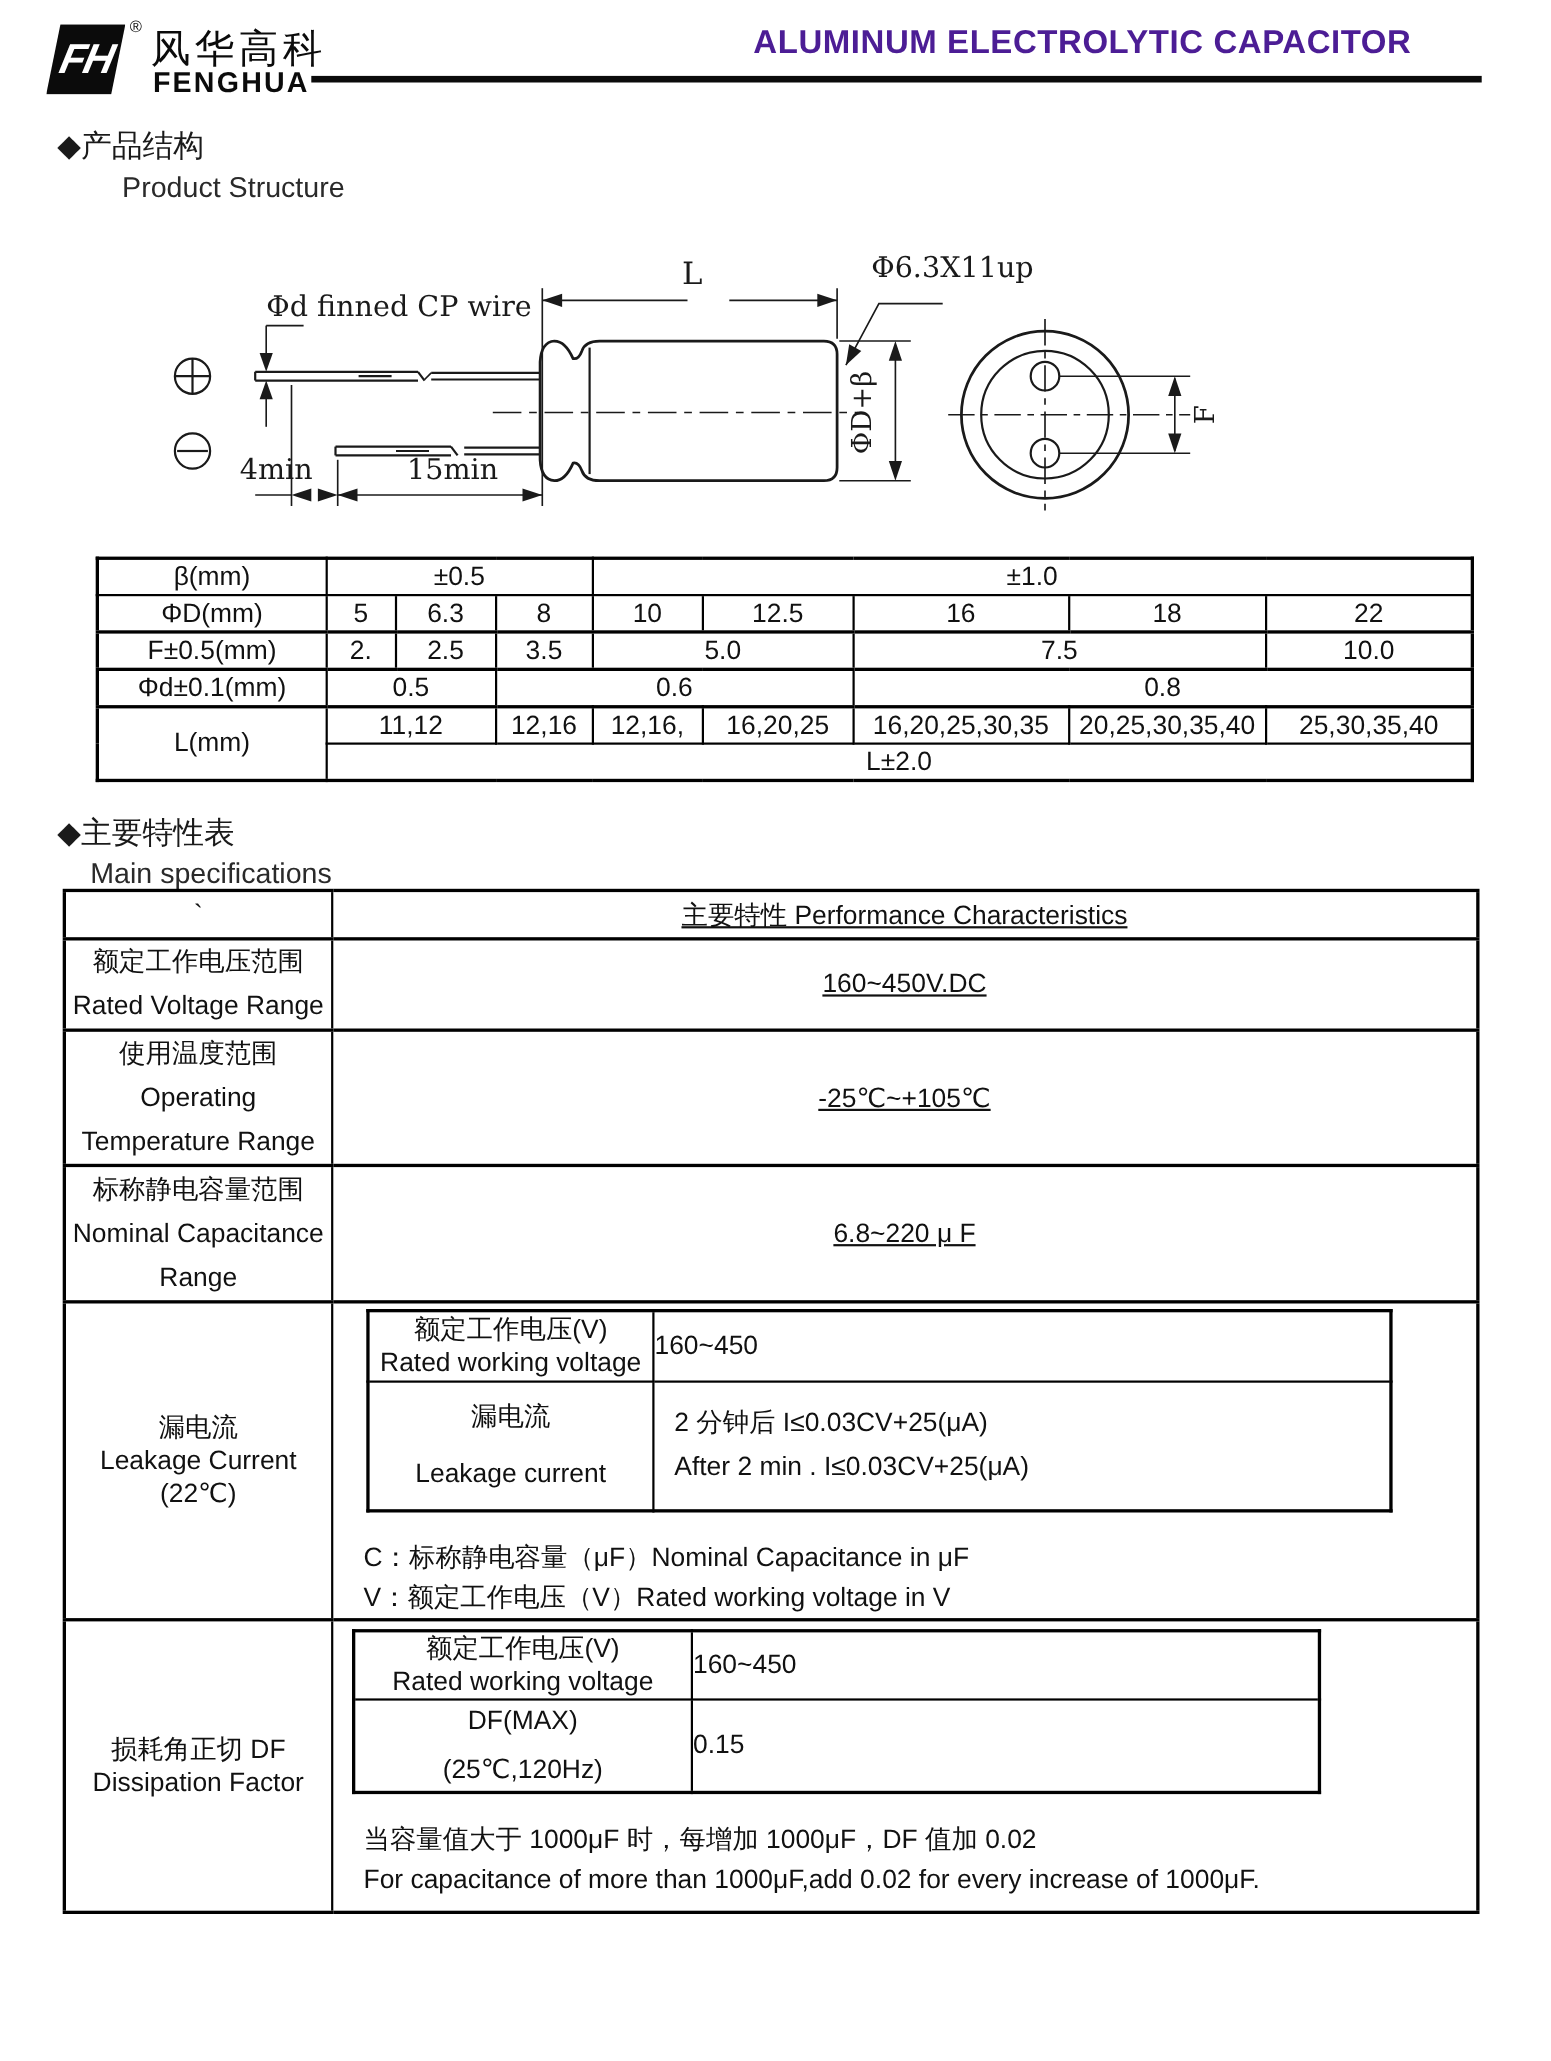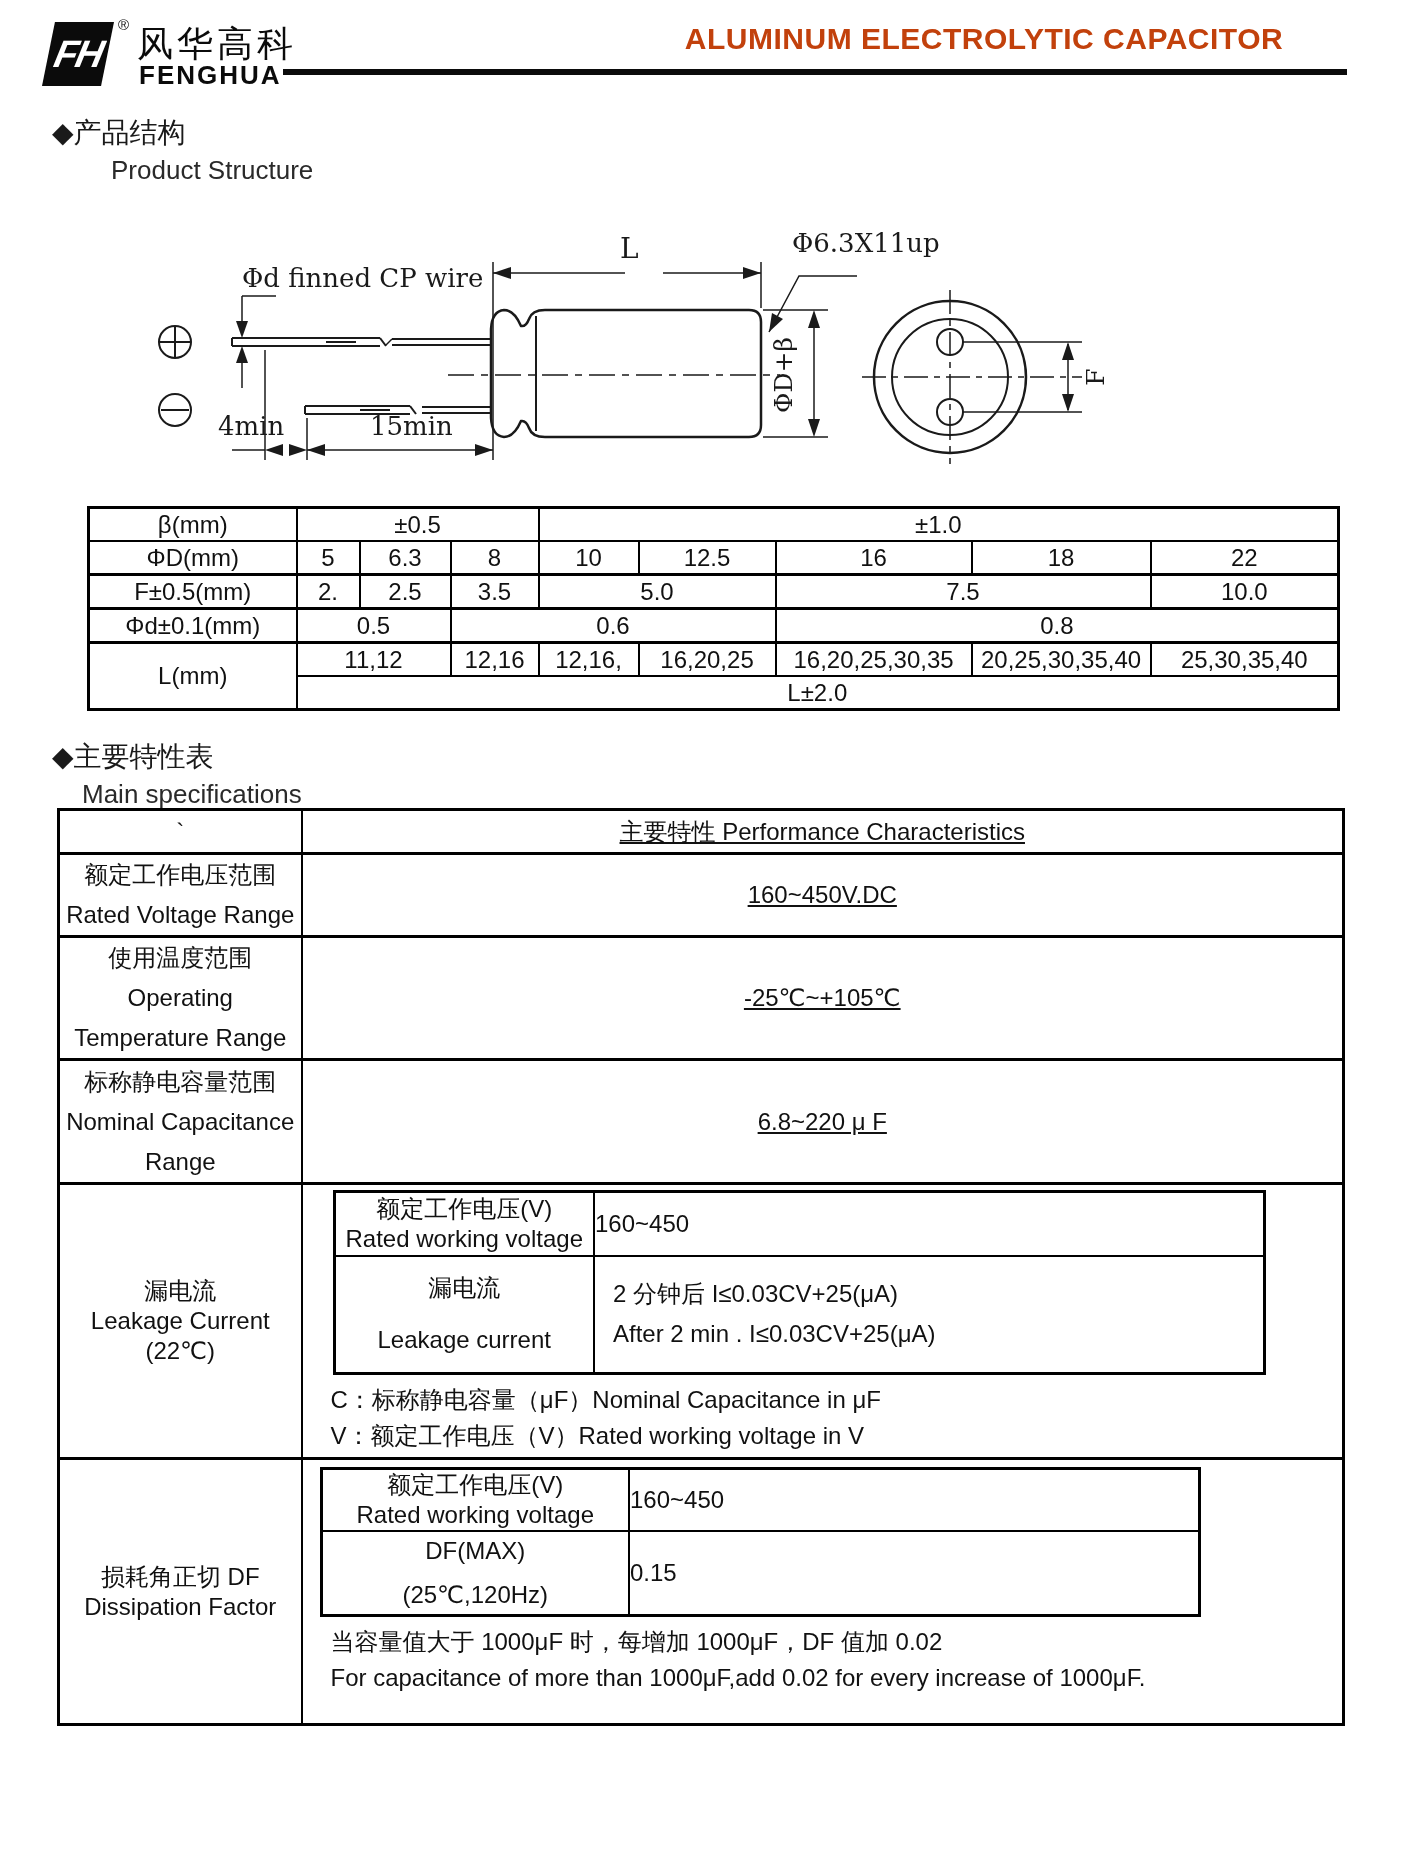--- a/index.html
+++ b/index.html
@@ -11,21 +11,21 @@
   
   .logo-mark{
     position:absolute;left:42px;top:22px;width:72px;height:64px;background:#0b0b0b;
     clip-path:polygon(18% 0,100% 0,82% 100%,0 100%);
     display:flex;align-items:center;justify-content:center;
   }
   .logo-mark span{color:#fff;font-style:italic;font-weight:bold;font-size:38px;transform:skewX(-12deg);letter-spacing:-2px;}
   .reg-mark{position:absolute;left:118px;top:16px;font-size:15px;color:#111;}
   .brand-cn{position:absolute;left:137px;top:20px;font-size:36px;font-weight:normal;letter-spacing:4px;color:#0b0b0b;}
   .brand-en{position:absolute;left:139px;top:60px;font-size:26px;font-weight:bold;letter-spacing:2px;color:#0b0b0b;}
-  .doc-title{position:absolute;left:620px;top:22px;width:728px;text-align:center;font-size:30px;font-weight:bold;letter-spacing:0.5px;color:#c2410c;}
+  .doc-title{position:absolute;left:620px;top:22px;width:728px;text-align:center;font-size:30px;font-weight:bold;letter-spacing:0.5px;color:#4c1d95;}
   .head-rule{position:absolute;left:283px;top:69px;width:1064px;height:6px;background:#0b0b0b;}
   
   .sec1-cn{position:absolute;left:52px;top:114px;font-size:28px;color:#1a1a1a;}
   .sec1-en{position:absolute;left:68px;top:155px;font-size:26px;color:#2a2a2a;margin-left:43px;}
   .sec2-cn{position:absolute;left:52px;top:738px;font-size:28px;color:#1a1a1a;}
   .sec2-en{position:absolute;left:82px;top:779px;font-size:26px;color:#2a2a2a;}
   
   .drawing{position:absolute;left:80px;top:192px;width:1300px;height:310px;}
   .drawing svg{display:block;}
   .draw-text{font-family:"DejaVu Serif","Liberation Serif",serif;fill:#1a1a1a;}
@@ -55,21 +55,21 @@
   .inner-lbl{text-align:center;line-height:30px;}
   .inner-val{text-align:left;}
   .inner-val-left{text-align:left;padding-left:18px !important;line-height:40px;}
   .note-line{padding-left:28px;line-height:36px;}
   .leak-inner{margin:5px 0 0 30px;width:930px;}
   .leak-inner .r1{height:64px;}
   .leak-inner .r2{height:118px;}
   .df-inner{margin:7px 0 0 17px;width:878px;}
   .df-inner .r1{height:62px;}
   .df-inner .r2{height:84px;}
-  .notes{margin-top:7px;}
+  .notes{margin-top:24px;}
 </style>
 </head>
 <body>
 
 <div class="page">
 
   <div class="logo-mark">
       <span>FH</span>
     </div>
   <div class="reg-mark">®</div>

